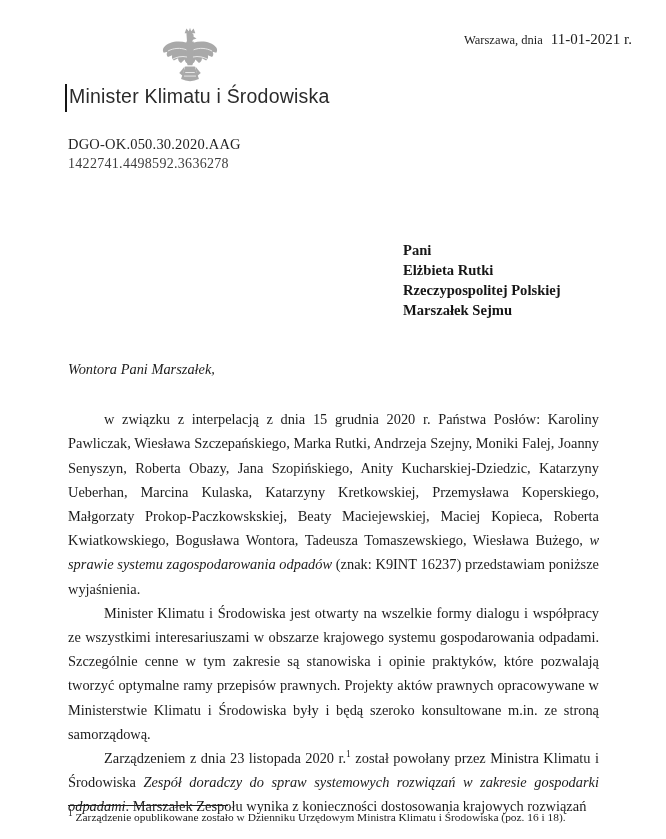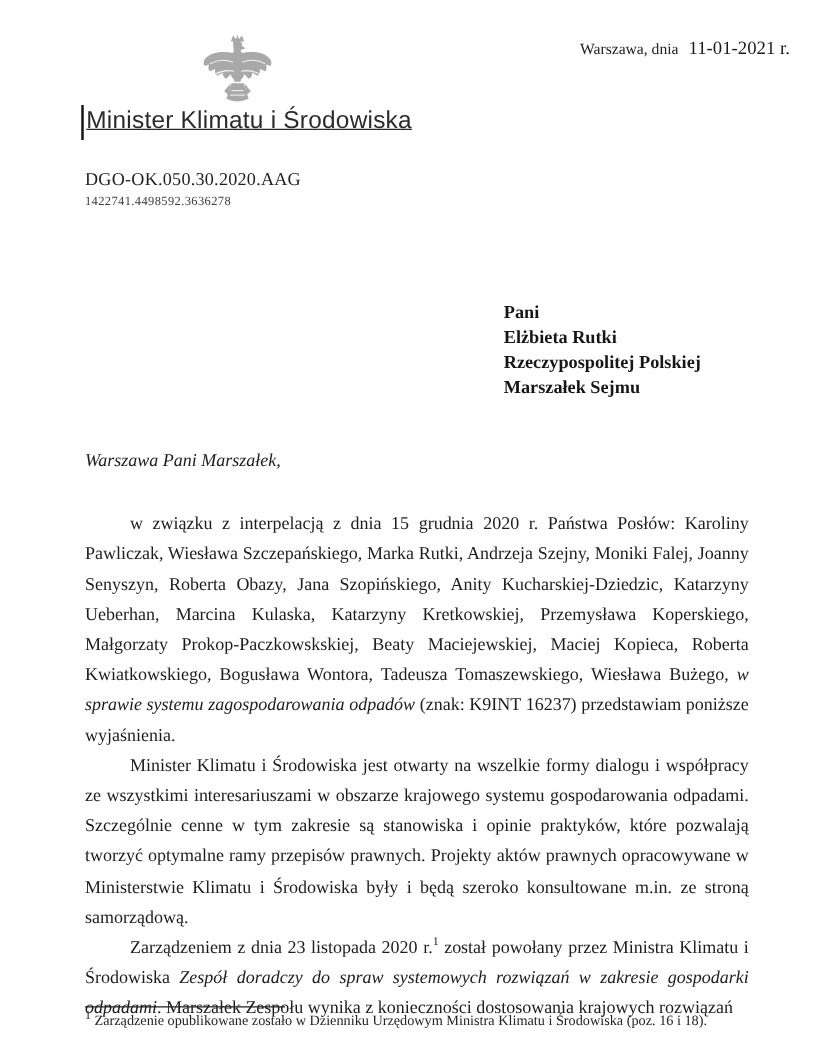--- a/index.html
+++ b/index.html
@@ -49,36 +49,35 @@
     position: absolute;
     left: 69px;
     top: 85px;
     margin: 0;
     font-family: "Liberation Sans", sans-serif;
     font-size: 19.5px;
     font-weight: 400;
     letter-spacing: 0.2px;
     color: #2b2b2b;
     white-space: nowrap;
-    text-decoration: underline;
   }
 
   .ref-number {
     position: absolute;
     left: 68px;
     top: 136px;
     font-size: 14.5px;
     color: #1f1f1f;
     letter-spacing: 0.2px;
   }
   .doc-id {
     position: absolute;
     left: 68px;
     top: 156px;
-    font-size: 10px;
+    font-size: 14px;
     color: #3d3d3d;
     letter-spacing: 0.3px;
   }
 
   
   .recipient {
     position: absolute;
     left: 403px;
     top: 240px;
     font-size: 14.6px;
@@ -182,21 +181,21 @@
   <div class="doc-id">1422741.4498592.3636278</div>
 
   <div class="recipient">
     <div>Pani</div>
     <div>Elżbieta Rutki</div>
     <div>Rzeczypospolitej Polskiej</div>
     <div>Marszałek Sejmu</div>
   </div>
 
   <div class="letter-body">
-    <p class="salutation">Warszawa Pani Marszałek,</p>
+    <p class="salutation">Wontora Pani Marszałek,</p>
 
     <p class="para"><span>w związku z interpelacją z dnia 15 grudnia 2020 r. Państwa Posłów: Karoliny Pawliczak, Wiesława Szczepańskiego, Marka Rutki, Andrzeja Szejny, Moniki Falej, Joanny Senyszyn, Roberta Obazy, Jana Szopińskiego, Anity Kucharskiej-Dziedzic, Katarzyny Ueberhan, Marcina Kulaska, Katarzyny Kretkowskiej, Przemysława Koperskiego, Małgorzaty Prokop-Paczkowskskiej, Beaty Maciejewskiej, Maciej Kopieca, Roberta Kwiatkowskiego, Bogusława Wontora, Tadeusza Tomaszewskiego, Wiesława Bużego, </span><span class="italic">w sprawie systemu zagospodarowania odpadów</span><span> (znak: K9INT 16237) przedstawiam poniższe wyjaśnienia.</span></p>
 
     <p class="para">Minister Klimatu i Środowiska jest otwarty na wszelkie formy dialogu i współpracy ze wszystkimi interesariuszami w obszarze krajowego systemu gospodarowania odpadami. Szczególnie cenne w tym zakresie są stanowiska i opinie praktyków, które pozwalają tworzyć optymalne ramy przepisów prawnych. Projekty aktów prawnych opracowywane w Ministerstwie Klimatu i Środowiska były i będą szeroko konsultowane m.in. ze stroną samorządową.</p>
 
     <p class="para"><span>Zarządzeniem z dnia 23 listopada 2020 r.</span><sup class="fn-ref">1</sup><span> został powołany przez Ministra Klimatu i Środowiska </span><span class="italic">Zespół doradczy do spraw systemowych rozwiązań w zakresie gospodarki odpadami</span><span>. Marszałek Zespołu wynika z konieczności dostosowania krajowych rozwiązań</span></p>
   </div>
 
   <div class="footnote-block">
     <div class="footnote-rule"></div>

